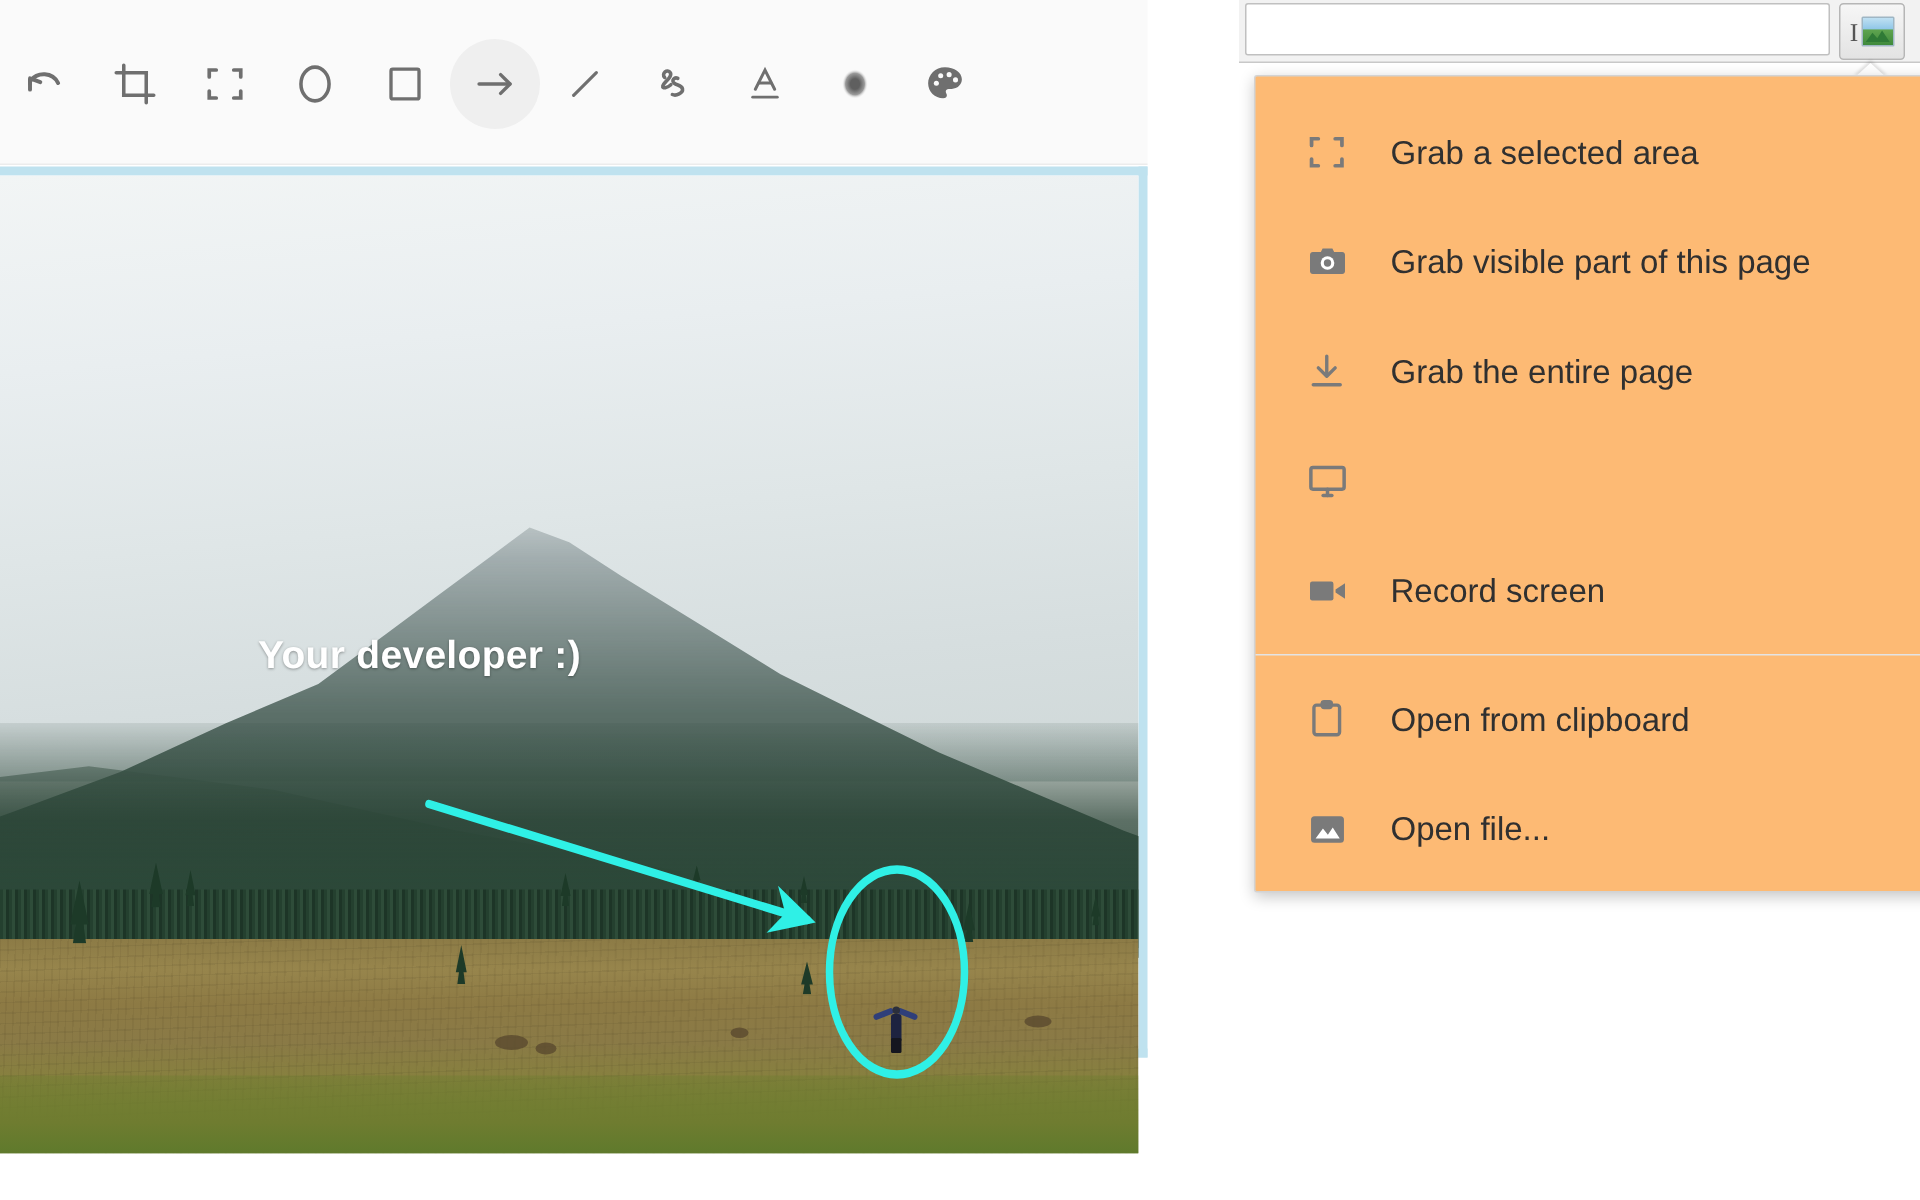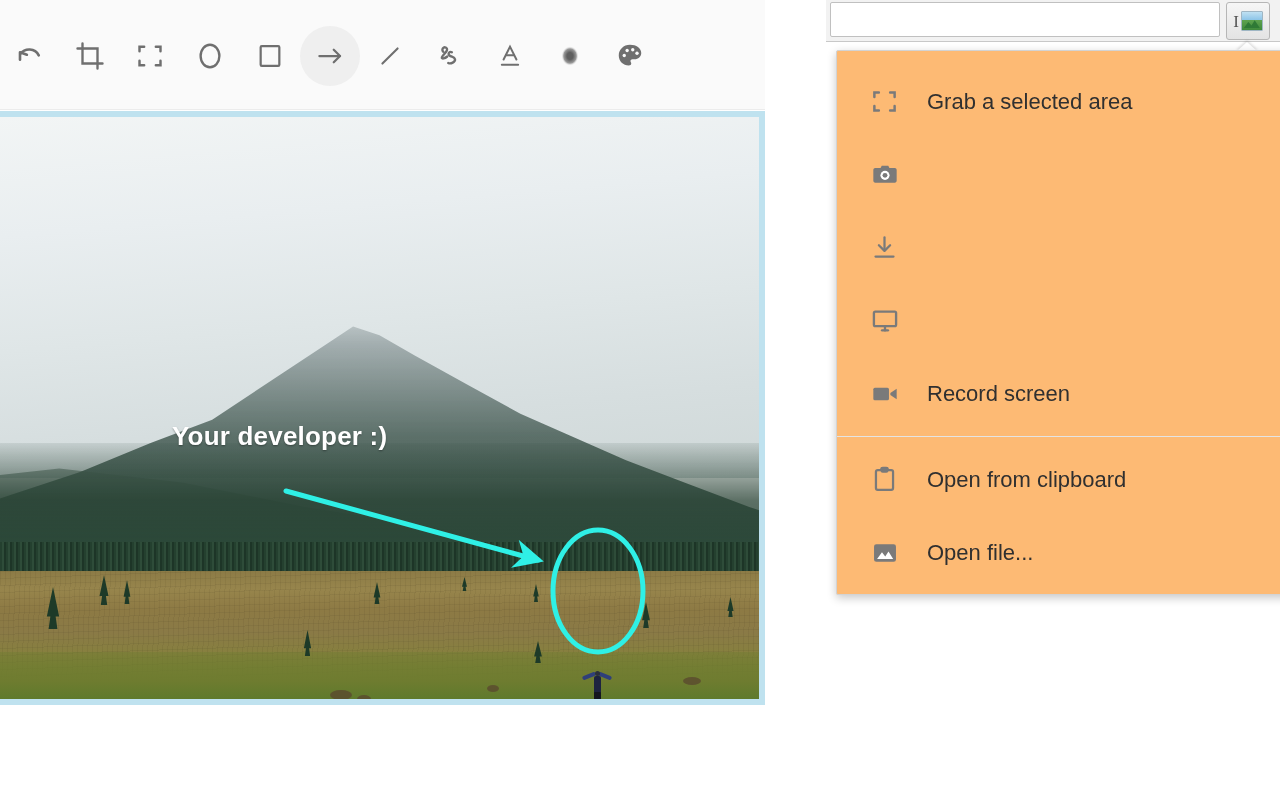--- a/index.html
+++ b/index.html
@@ -40,21 +40,21 @@
   .canvas-wrap {
     position: absolute; left: 0; top: 111px;
     width: 765px; height: 594px;
     border: 6px solid #bfe2ef;
     border-left: 0;
     background: #fff;
     padding: 0;
   }
   .photo {
     position: absolute; left: 0; top: 0;
-    width: 759px; height: 582px;
+    width: 759px; height: 652px;
     overflow: hidden;
   }
   
   .sky {
     position:absolute; left:0; top:0; width:100%; height:62%;
     background: linear-gradient(175deg, #f2f5f5 0%, #e9eef0 28%, #dfe6e7 55%, #d6dedf 78%, #cfd8d8 100%);
   }
   
   .mountain {
     position:absolute; left:-8%; top:30%; width:116%; height:50%;
@@ -394,30 +394,32 @@
     </div>
 
     <div class="menu-item">
       <span class="mi-icon">
         <svg width="28" height="28" viewBox="0 0 24 24" fill="currentColor">
           <path d="M9.2 4 L8.2 6 L3.6 6 C2.7 6 2 6.7 2 7.6 L2 17 C2 17.9 2.7 18.6 3.6 18.6 L20.4 18.6 C21.3 18.6 22 17.9 22 17 L22 7.6 C22 6.7 21.3 6 20.4 6 L15.8 6 L14.8 4 Z"></path>
           <circle cx="12" cy="12.3" r="3.9" fill="#ffffff"></circle>
           <circle cx="12" cy="12.3" r="2.1" fill="currentColor"></circle>
         </svg>
       </span>
+      <span class="mi-label">Grab visible part of this page</span>
     </div>
 
     <div class="menu-item">
       <span class="mi-icon">
         <svg width="27" height="27" viewBox="0 0 24 24" fill="none" stroke="currentColor" stroke-width="2" stroke-linecap="round" stroke-linejoin="round">
           <path d="M12 3 V14.5"></path>
             <path d="M7 10 L12 15 L17 10"></path>
           <path d="M4 20 H20"></path>
         </svg>
       </span>
+      <span class="mi-label">Grab the entire page</span>
     </div>
 
     <div class="menu-item">
       <span class="mi-icon">
         <svg width="28" height="28" viewBox="0 0 24 24" fill="none" stroke="currentColor" stroke-width="2" stroke-linejoin="round">
           <rect x="2.5" y="4" width="19" height="12.4" rx="1.2"></rect>
           <path d="M9.5 20 H14.5" stroke-linecap="round"></path>
           <path d="M12 16.4 V20" stroke-linecap="round"></path>
         </svg>
       </span>

